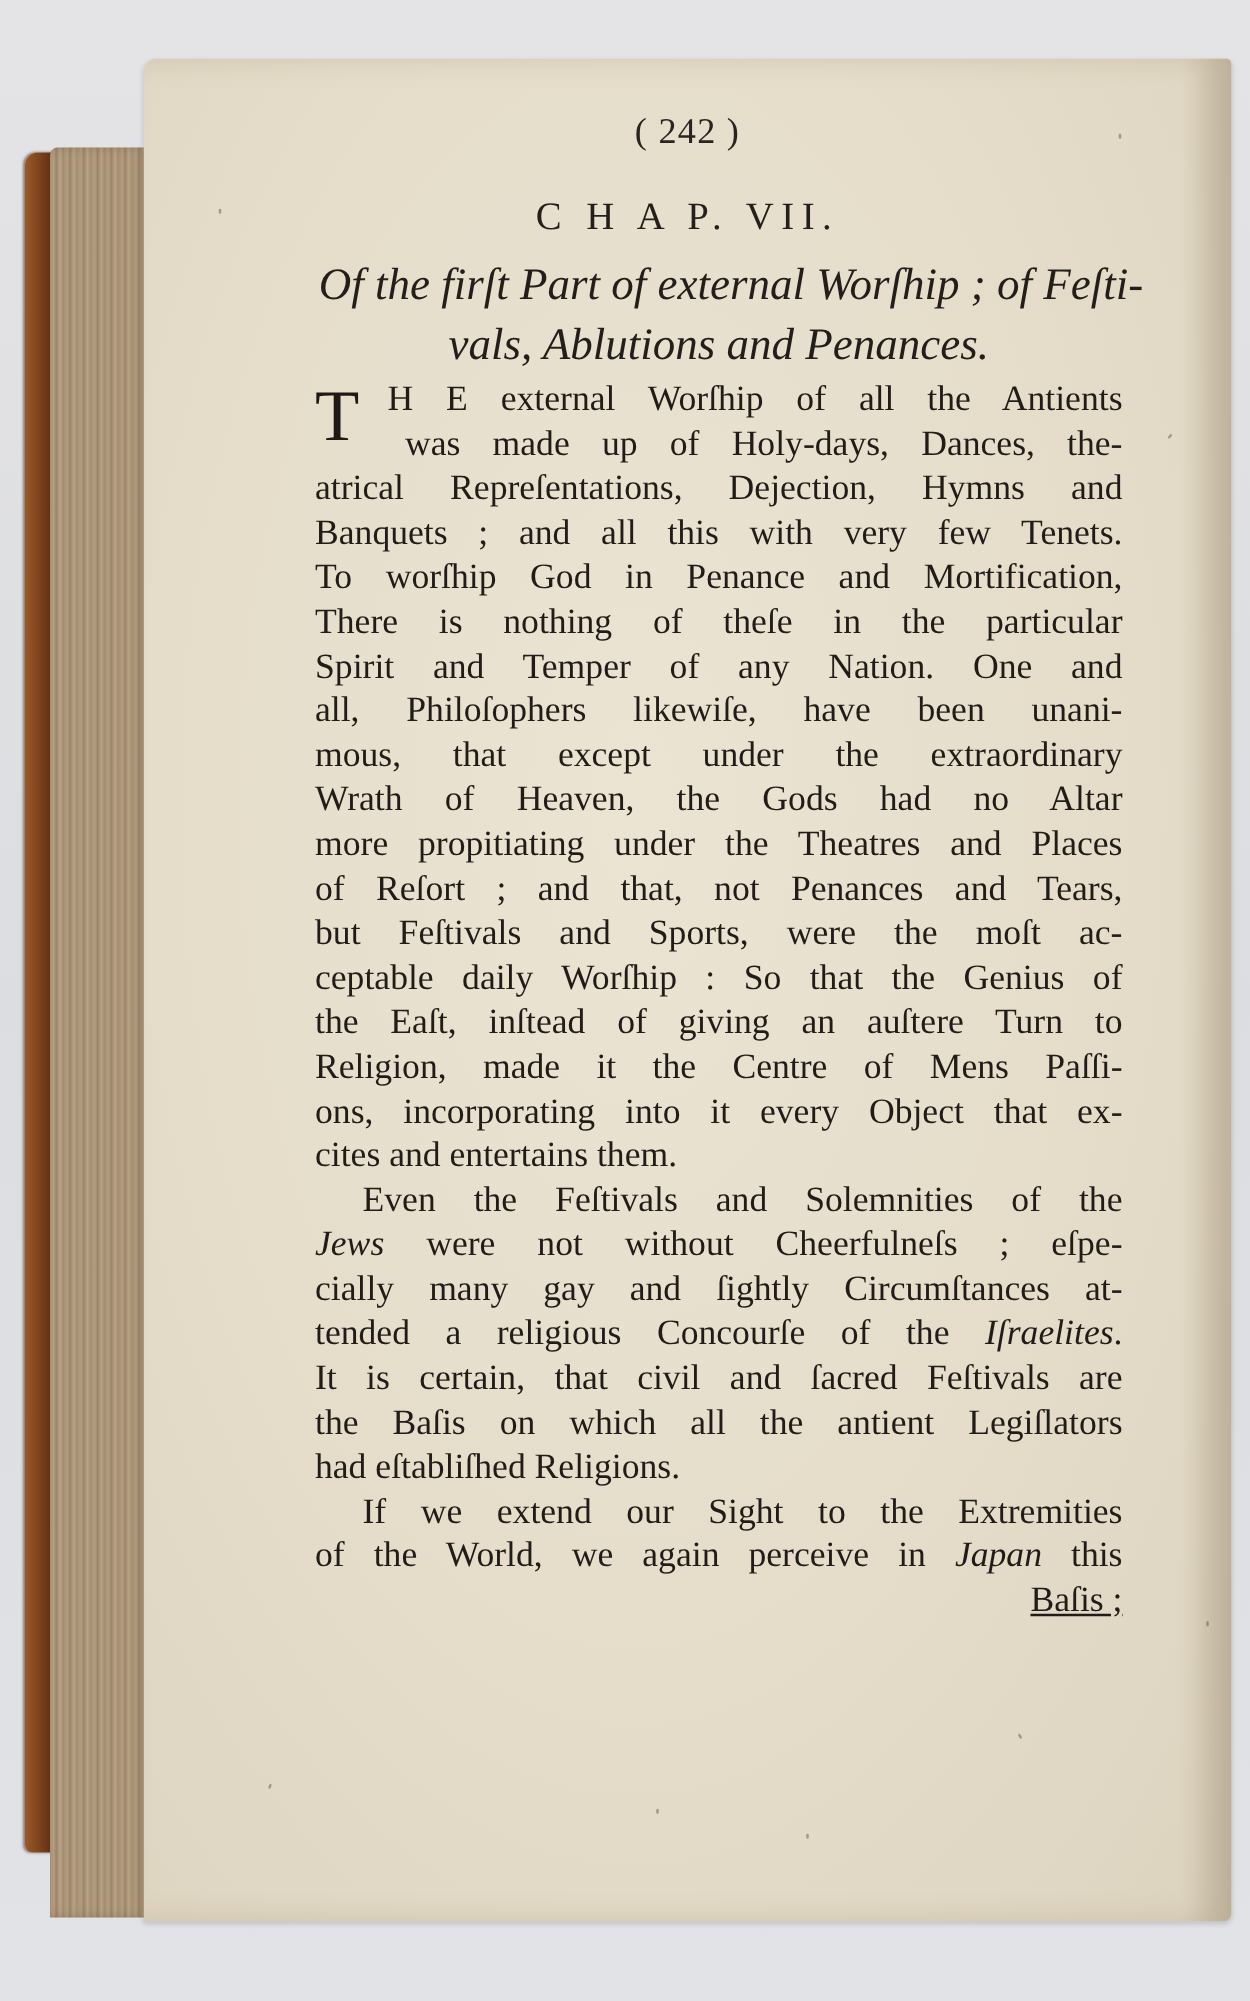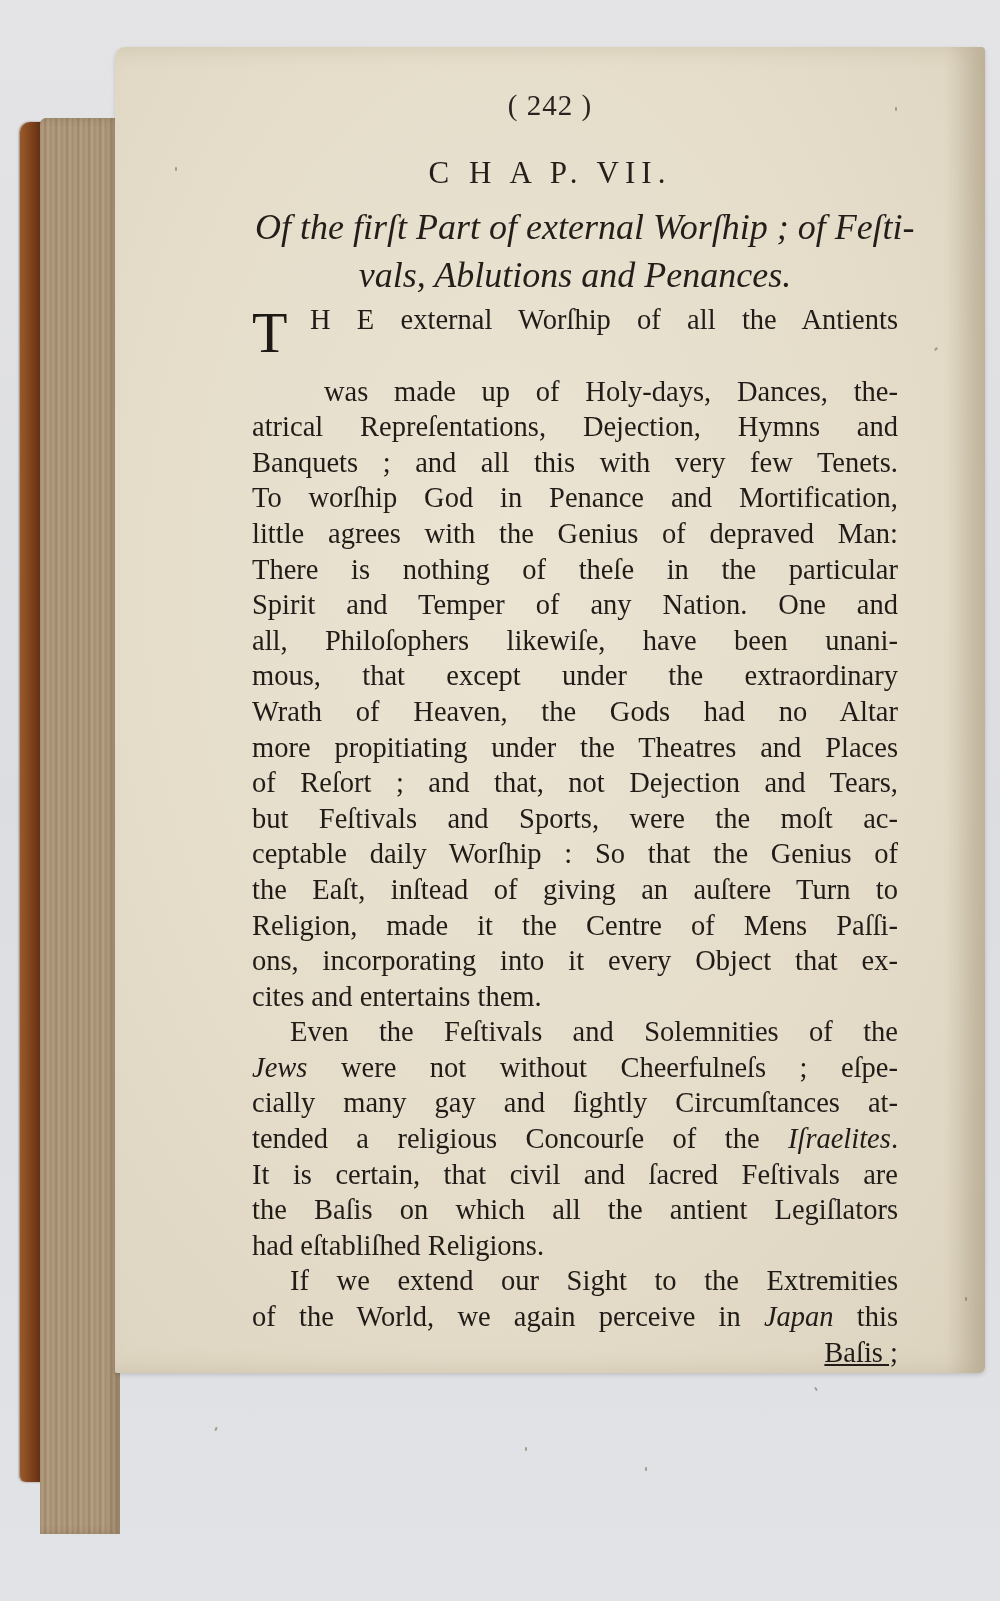--- a/index.html
+++ b/index.html
@@ -41,21 +41,21 @@
         #a89276 0px, #b39d80 3px, #9c8468 5px, #b8a386 8px, #a18a6e 11px);
       border-radius: 6px 0 0 0;
       box-shadow: inset -6px 0 8px rgba(80,60,40,0.25);
     }
     
     .page {
       position: absolute;
       left: 115px;
       top: 47px;
       width: 870px;
-      height: 1326px;
+      height: 1490px;
       background: radial-gradient(ellipse at 45% 40%, #ebe4d3 0%, #e5ddca 55%, #dcd3bf 100%);
       border-radius: 10px 4px 6px 2px;
       box-shadow: 0 2px 4px rgba(0,0,0,0.15), inset -18px 0 22px rgba(150,130,100,0.25);
     }
     .gutter-shadow {
       position: absolute;
       right: 0; top: 0;
       width: 40px; height: 100%;
       background: linear-gradient(90deg, rgba(0,0,0,0) 0%, rgba(120,100,70,0.18) 100%);
       border-radius: 0 4px 6px 0;
@@ -111,21 +111,20 @@
       text-align-last: left;
     }
     .line.indent {
       padding-left: 38px;
     }
     .line.first {
       padding-left: 58px;
     }
     .line.first2 {
       padding-left: 72px;
-      margin-top: 36px;
     }
     .dropcap {
       position: absolute;
       left: 0;
       top: 2px;
       font-size: 58px;
       line-height: 58px;
       color: #1e1915;
     }
     .line.catchword {
@@ -158,28 +157,27 @@
     <span class="line last" style="text-align:center;text-align-last:center;margin-top:12px;">vals, Ablutions and Penances.</span>
   </div>
 
   <div class="body-text" id="body-text">
     <span class="dropcap">T</span>
   <span class="line first">H E  external Worſhip of all the Antients</span>
       <span class="line first2">was made up of Holy-days, Dances, the-</span>
       <span class="line">atrical Repreſentations, Dejection, Hymns and</span>
       <span class="line">Banquets ; and all this with very few Tenets.</span>
       <span class="line">To worſhip God in Penance and Mortification,</span>
-      <span class="line">little agrees with the Genius of depraved Man:</span>
       <span class="line">There is nothing of theſe in the particular</span>
       <span class="line">Spirit and Temper of any Nation.  One and</span>
       <span class="line">all, Philoſophers likewiſe, have been unani-</span>
       <span class="line">mous, that except under the extraordinary</span>
       <span class="line">Wrath of Heaven, the Gods had no Altar</span>
       <span class="line">more propitiating under the Theatres and Places</span>
-      <span class="line">of Reſort ; and that, not Dejection and Tears,</span>
+      <span class="line">of Reſort ; and that, not Penances and Tears,</span>
       <span class="line">but Feſtivals and Sports, were the moſt ac-</span>
       <span class="line">ceptable daily Worſhip : So that the Genius of</span>
       <span class="line">the Eaſt, inſtead of giving an auſtere Turn to</span>
       <span class="line">Religion, made it the Centre of Mens Paſſi-</span>
       <span class="line">ons, incorporating into it every Object that ex-</span>
       <span class="line last">cites and entertains them.</span>
       <span class="line indent">Even the Feſtivals and Solemnities of the</span>
       <span class="line"><em>Jews</em> were not without Cheerfulneſs ; eſpe-</span>
       <span class="line">cially many gay and ſightly Circumſtances at-</span>
       <span class="line">tended a religious Concourſe of the <em>Iſraelites</em>.</span>

